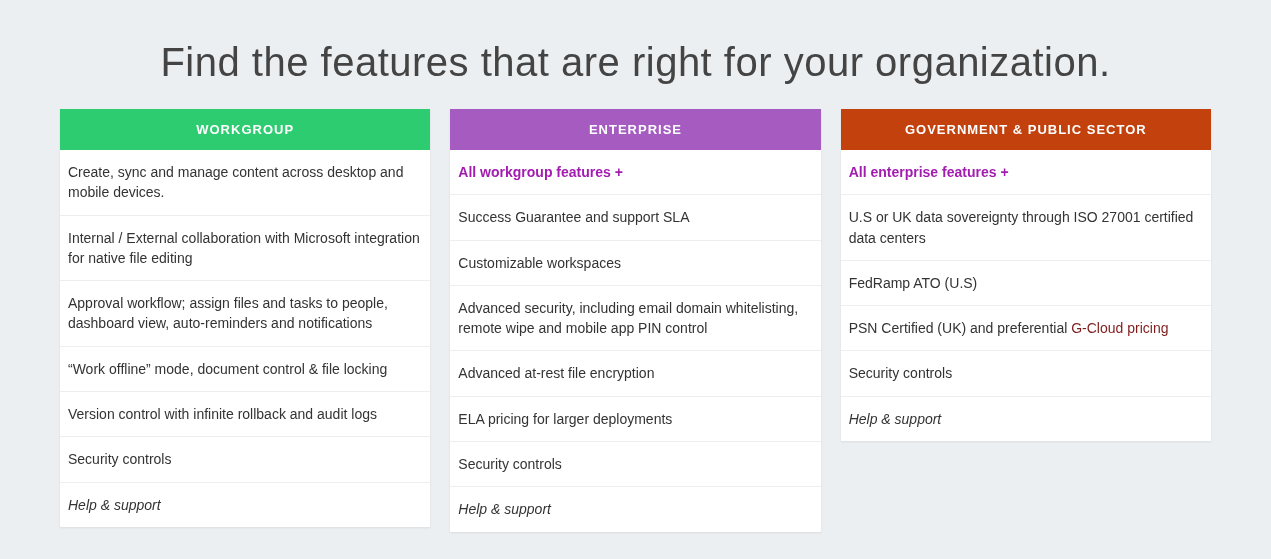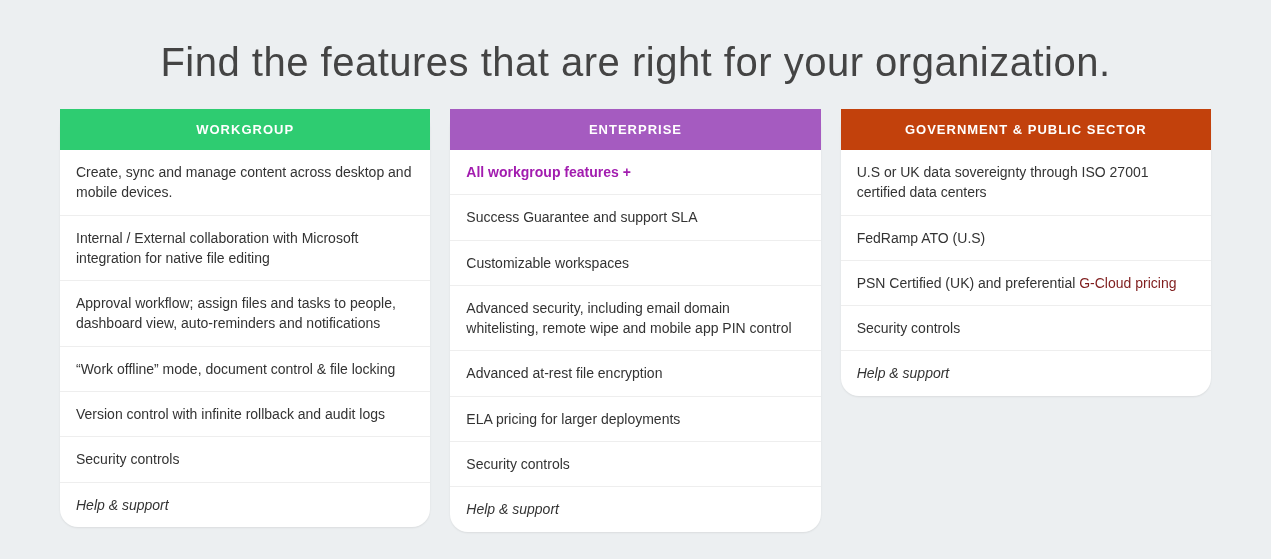--- a/index.html
+++ b/index.html
@@ -20,36 +20,35 @@
   }
   .cols {
     display: flex;
     gap: 20px;
     align-items: flex-start;
   }
   .col {
     flex: 1;
     background: #fff;
     box-shadow: 0 1px 2px rgba(0,0,0,0.08);
-    border-radius: 18px;
   }
   .col-header {
     color: #fff;
     text-align: center;
     font-weight: 700;
     font-size: 13px;
     letter-spacing: 1px;
     padding: 13px 10px;
     text-transform: uppercase;
   }
   .hdr-workgroup  { background: #2ecc71; }
   .hdr-enterprise { background: #a55bc0; }
   .hdr-government { background: #c2410c; }
   .feature {
-    padding: 12px 16px;
+    padding: 12px 8px;
     font-size: 14px;
     line-height: 1.45;
     color: #333;
     border-bottom: 1px solid #eee;
   }
   .feature:last-child { border-bottom: none; font-style: italic; }
   .feature.bold { font-weight: 700; color: #a21caf; }
   a.inline-link { color: #7f1d1d; text-decoration: none; }
 </style>
 </head>
@@ -74,19 +73,20 @@
       <div class="feature"><span>Success Guarantee and support SLA</span></div>
       <div class="feature"><span>Customizable workspaces</span></div>
       <div class="feature"><span>Advanced security, including email domain whitelisting, remote wipe and mobile app PIN control</span></div>
       <div class="feature"><span>Advanced at-rest file encryption</span></div>
       <div class="feature"><span>ELA pricing for larger deployments</span></div>
       <div class="feature"><span>Security controls</span></div>
       <div class="feature"><span>Help &amp; support</span></div>
     </div>
     <div class="col">
       <div class="col-header hdr-government">GOVERNMENT &amp; PUBLIC SECTOR</div>
+      <div class="feature bold"><span>All enterprise features +</span></div>
       <div class="feature"><span>U.S or UK data sovereignty through ISO 27001 certified data centers</span></div>
       <div class="feature"><span>FedRamp ATO (U.S)</span></div>
       <div class="feature"><span>PSN Certified (UK) and preferential </span><a href="#" class="inline-link">G-Cloud pricing</a></div>
       <div class="feature"><span>Security controls</span></div>
       <div class="feature"><span>Help &amp; support</span></div>
     </div>
   </div>
 
 </body></html>

